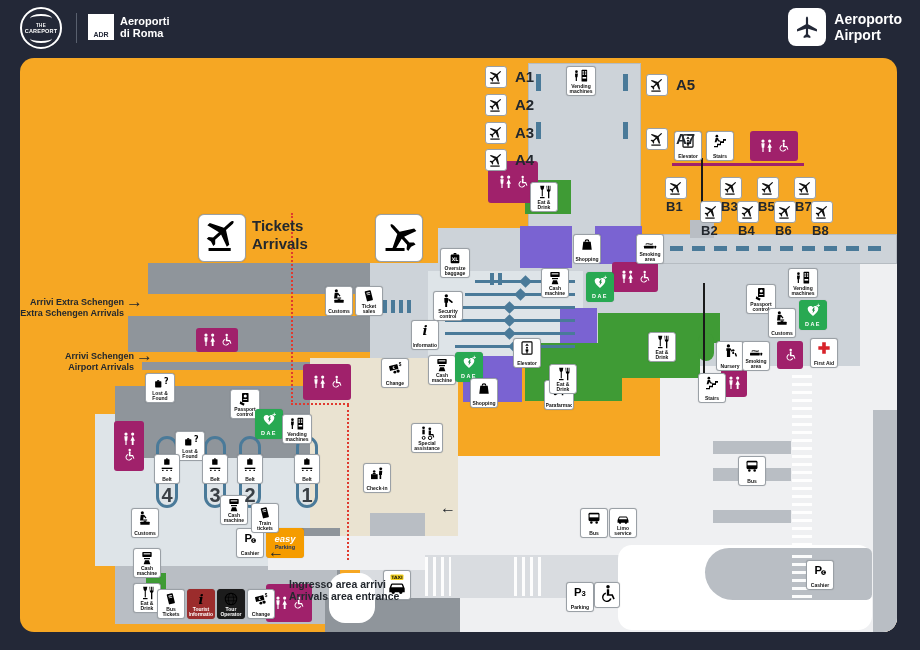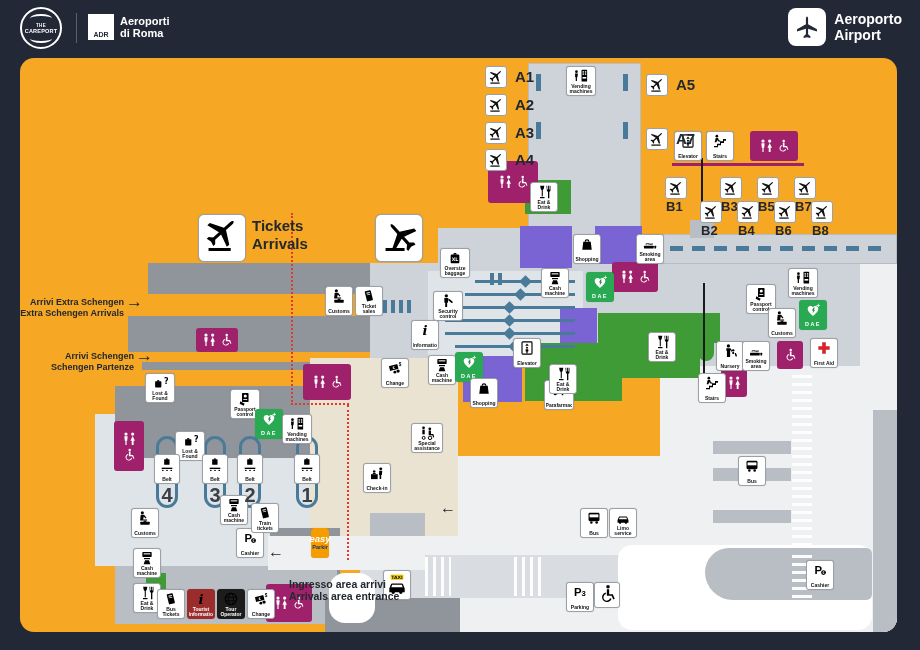--- a/index.html
+++ b/index.html
@@ -820,21 +820,21 @@
     <div class="ic" style="left: 216px; top: 470px; width: 28px; height: 30px;">
       <div class="gl">
         <svg viewBox="0 0 24 24" fill="currentColor" style="width:16px;height:16px" xmlns="http://www.w3.org/2000/svg">
           <text x="9.5" y="17.5" font-size="17" font-weight="bold" text-anchor="middle" fill="currentColor" font-family="Liberation Sans,sans-serif">P</text>
           <circle cx="17.3" cy="15.8" r="3.6"></circle>
           <text x="17.3" y="18.2" font-size="5.4" font-weight="bold" fill="#fff" text-anchor="middle">€</text>
         </svg>
       </div>
       <div class="il">Cashier</div>
     </div>
-    <div class="ic easy" style="left: 246px; top: 470px; width: 18px; height: 30px; margin-left: 45px;">
+    <div class="ic easy" style="left: 246px; top: 470px; width: 38px; height: 30px;">
       <div class="easy-b">easy</div>
       <div class="il">Parking</div>
     </div>
     <div class="ic" style="left: 231px; top: 445px; width: 28px; height: 30px;">
       <div class="gl">
         <svg viewBox="0 0 24 24" fill="currentColor" style="width:16px;height:16px" xmlns="http://www.w3.org/2000/svg">
           <g transform="rotate(-14 12 12)">
             <rect x="7.2" y="3.8" width="9.2" height="15.6" rx="1.2"></rect>
             <rect x="9.2" y="6.4" width="5.2" height="1.6" fill="#fff"></rect>
             <rect x="9.2" y="9.2" width="5.2" height="1.1" fill="#fff"></rect>
@@ -1076,21 +1076,21 @@
     <div class="glab" style="left: 792px; top: 165px; font-size: 13px;">B8</div>
     <div class="lbl" style="left: 0px; top: 239px; width: 104px; font-size: 9px; text-align: right; color: rgb(35, 40, 46);">
       <div>Arrivi Extra Schengen</div>
       <div>Extra Schengen Arrivals</div>
     </div>
     <div class="lbl" style="left: 106px; top: 234px; width: 22px; font-size: 17px; text-align: left; color: rgb(35, 40, 46);">
       <div>→</div>
     </div>
     <div class="lbl" style="left: 10px; top: 293px; width: 104px; font-size: 9px; text-align: right; color: rgb(35, 40, 46);">
       <div>Arrivi Schengen</div>
-      <div>Schengen Partenze</div>
+      <div>Airport Arrivals</div>
     </div>
     <div class="lbl" style="left: 116px; top: 288px; width: 22px; font-size: 17px; text-align: left; color: rgb(35, 40, 46);">
       <div>→</div>
     </div>
     <div class="lbl" style="left: 232px; top: 159px; width: 95px; font-size: 15px; text-align: left; color: rgb(35, 40, 46);">
       <div>Tickets</div>
       <div>Arrivals</div>
     </div>
     <div class="lbl" style="left: 420px; top: 441px; width: 20px; font-size: 16px; text-align: left; color: rgb(35, 40, 46);">
       <div>←</div>

